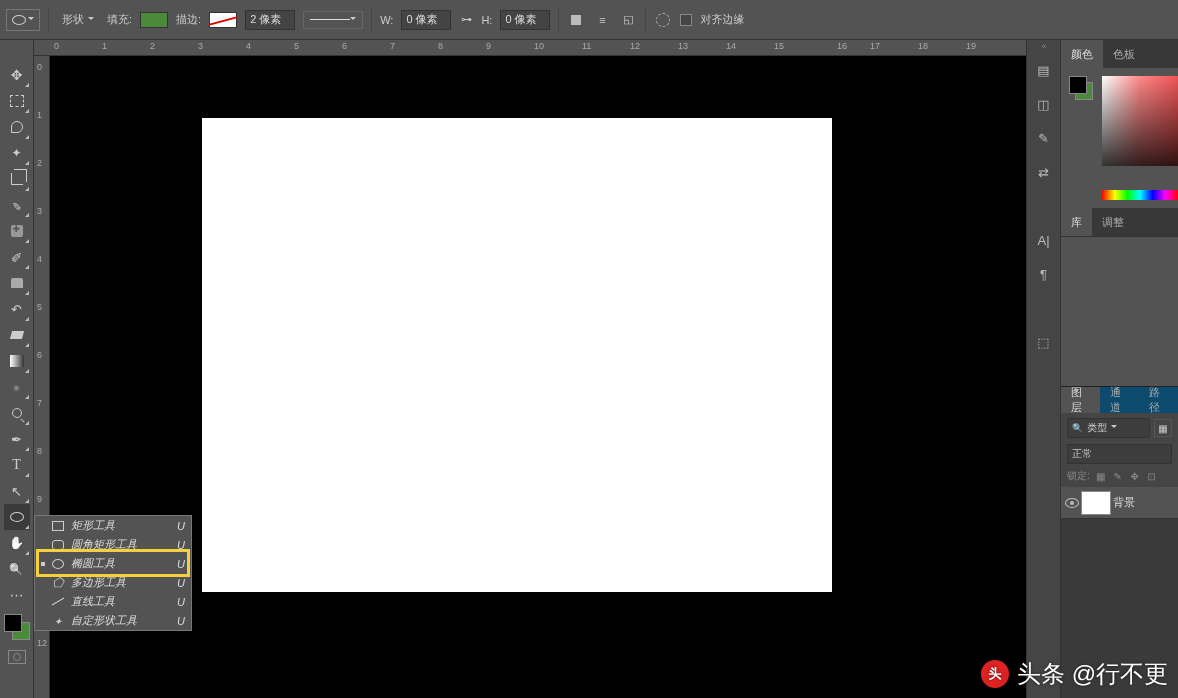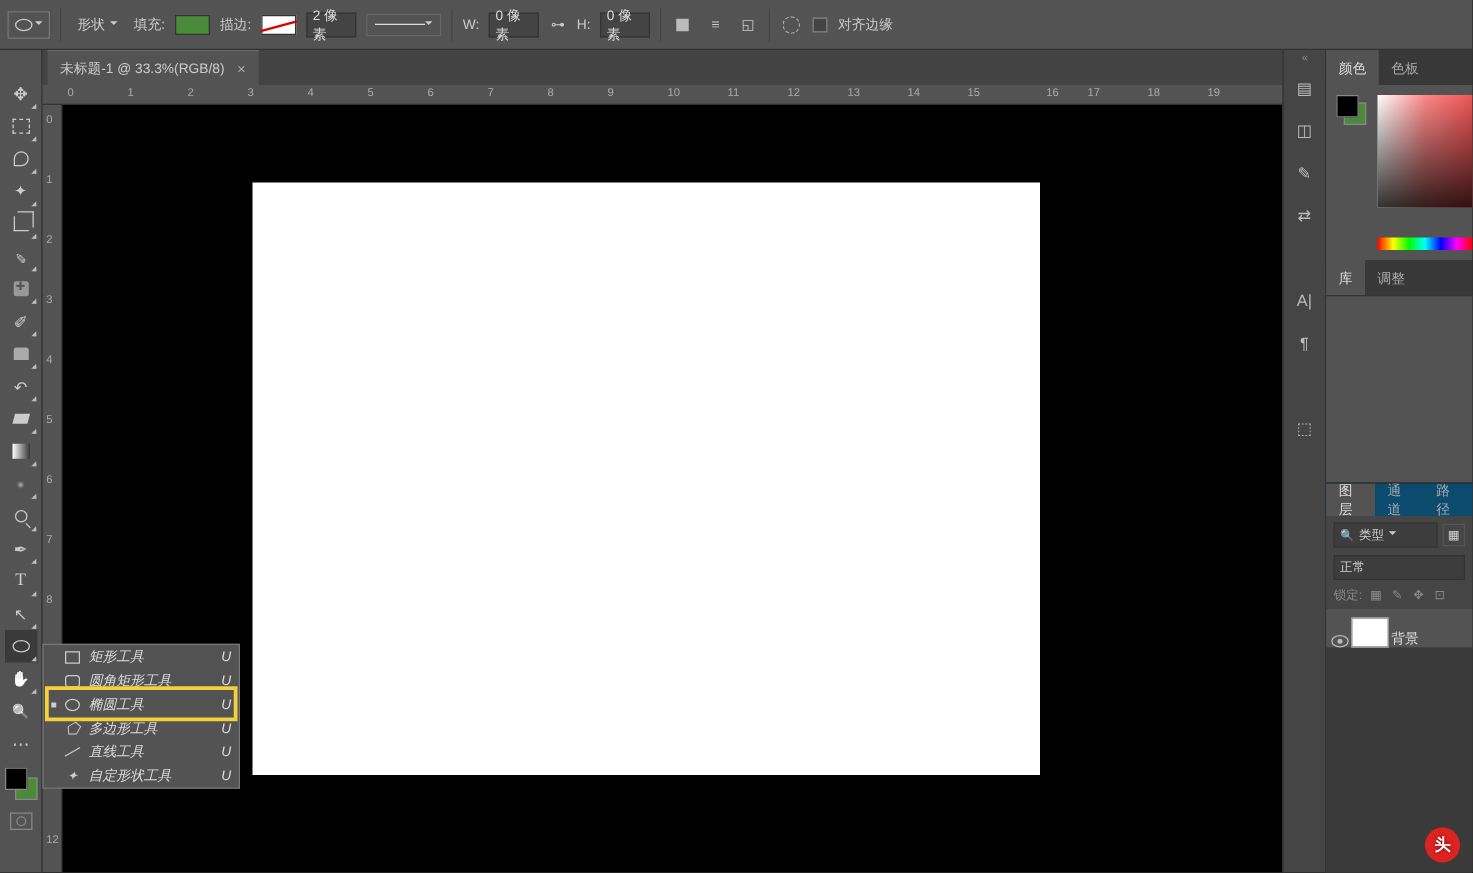--- a/index.html
+++ b/index.html
@@ -9,21 +9,21 @@
 .options-bar { height: 40px; background: #535353; border-bottom: 1px solid #333; display: flex; align-items: center; padding: 0 6px; gap: 8px; }
 .opt-shape { width: 34px; height: 22px; border: 1px solid #777; display: flex; align-items: center; justify-content: center; gap: 2px; }
 .ellipse-ico { width: 14px; height: 10px; border: 1px solid #ccc; border-radius: 50%; }
 .tri-down { width: 0; height: 0; border: 3px solid transparent; border-top-color: #ccc; }
 .sep { width: 1px; height: 26px; background: #444; }
 .opt-dd { display: flex; align-items: center; gap: 4px; height: 22px; padding: 0 4px; border: 1px solid transparent; }
 .swatch { width: 28px; height: 16px; border: 1px solid #333; }
 .swatch.green { background: #4a8a3a; }
 .swatch.stroke { background: #fff; position: relative; }
 .swatch.stroke::after { content: ""; position: absolute; left: -2px; right: -2px; top: 50%; border-top: 2px solid #d00; transform: rotate(-15deg); }
-.num-field { width: 40px; height: 20px; background: #444; border: 1px solid #333; color: #ddd; padding: 0 4px; font-size: 11px; display: flex; align-items: center; }
+.num-field { width: 50px; height: 20px; background: #444; border: 1px solid #333; color: #ddd; padding: 0 4px; font-size: 11px; display: flex; align-items: center; text-align: center; }
 .stroke-style { width: 60px; height: 18px; border: 1px solid #666; display: flex; align-items: center; justify-content: center; }
 .stroke-line { width: 40px; border-top: 1px solid #ddd; }
 .wh-lbl { color: #ccc; }
 .link-ico { width: 14px; height: 12px; display: flex; align-items: center; justify-content: center; }
 .small-btn { width: 18px; height: 18px; display: flex; align-items: center; justify-content: center; border: 1px solid transparent; }
 .square-ico { width: 10px; height: 10px; background: #bbb; }
 .gear-ico { width: 14px; height: 14px; border: 1px dashed #aaa; border-radius: 50%; }
 .checkbox { width: 12px; height: 12px; border: 1px solid #888; background: #444; }
 
 
@@ -117,21 +117,21 @@
 
 .layers-group { border-top: 1px solid #222; background: #454545; flex: 1; display: flex; flex-direction: column; }
 .lg-tabs { height: 26px; display: flex; align-items: stretch; background: #0c4a6e; }
 .layer-controls { padding: 4px 6px; background: #454545; display: flex; flex-direction: column; gap: 4px; }
 .lc-row { display: flex; align-items: center; gap: 4px; height: 22px; }
 .lc-dd { flex: 1; height: 20px; border: 1px solid #333; background: #3d3d3d; display: flex; align-items: center; padding: 0 4px; gap: 4px; font-size: 10px; }
 .lc-btn { width: 18px; height: 18px; border: 1px solid #555; display: flex; align-items: center; justify-content: center; font-size: 10px; }
 .lock-row { display: flex; align-items: center; gap: 5px; font-size: 10px; color: #888; }
 .lock-ico { width: 12px; height: 12px; display: flex; align-items: center; justify-content: center; }
 .layer-list { flex: 1; background: #3a3a3a; }
-.layer-row { height: 32px; display: flex; align-items: flex-end; padding: 0 4px; gap: 2px; background: #535353; border-bottom: 1px solid #333; }
+.layer-row { height: 32px; display: flex; align-items: center; padding: 0 4px; gap: 2px; background: #535353; border-bottom: 1px solid #333; }
 .eye { width: 14px; height: 10px; border: 1px solid #bbb; border-radius: 50%; position: relative; }
 .eye::after { content: ""; position: absolute; top: 2px; left: 4px; width: 4px; height: 4px; background: #bbb; border-radius: 50%; }
 .layer-thumb { width: 30px; height: 24px; background: #fff; border: 1px solid #888; }
 .layer-name { color: #ddd; font-size: 11px; }
 
 
 .watermark { position: absolute; right: 10px; bottom: 8px; font-size: 24px; color: #fff; font-weight: 400; display: flex; align-items: center; gap: 8px; z-index: 50; text-shadow: 0 0 3px rgba(0,0,0,0.6); }
 .wm-logo { width: 28px; height: 28px; border-radius: 50%; background: #dd2222; color: #fff; display: flex; align-items: center; justify-content: center; font-size: 13px; font-weight: bold; }
 </style>
 </head>
@@ -317,26 +317,20 @@
     <div class="fi">
           <div class="fi-custom"></div>
         </div>
     <span class="lbl">自定形状工具</span>
     <span class="key">U</span>
       </div>
     </div>
   <div class="highlight-box"></div>
 
   <div class="doc-wrap">
-    <div class="doc-tabs">
-      <div class="doc-tab">
-        <span>未标题-1 @ 33.3%(RGB/8)</span>
-        <span class="close">×</span>
-      </div>
-    </div>
     <div class="ruler-h" id="ruler-h">
         <span style="left: 20px;">0</span>
         <span style="left: 68px;">1</span>
         <span style="left: 116px;">2</span>
         <span style="left: 164px;">3</span>
         <span style="left: 212px;">4</span>
         <span style="left: 260px;">5</span>
         <span style="left: 308px;">6</span>
         <span style="left: 356px;">7</span>
         <span style="left: 404px;">8</span>
@@ -440,13 +434,14 @@
           <div class="layer-thumb"></div>
           <span class="layer-name">背景</span>
         </div>
       </div>
     </div>
   </div>
 </div>
 
 <div class="watermark">
   <div class="wm-logo">头</div>
+  <span>头条 @行不更</span>
 </div>
 
 </body></html>

